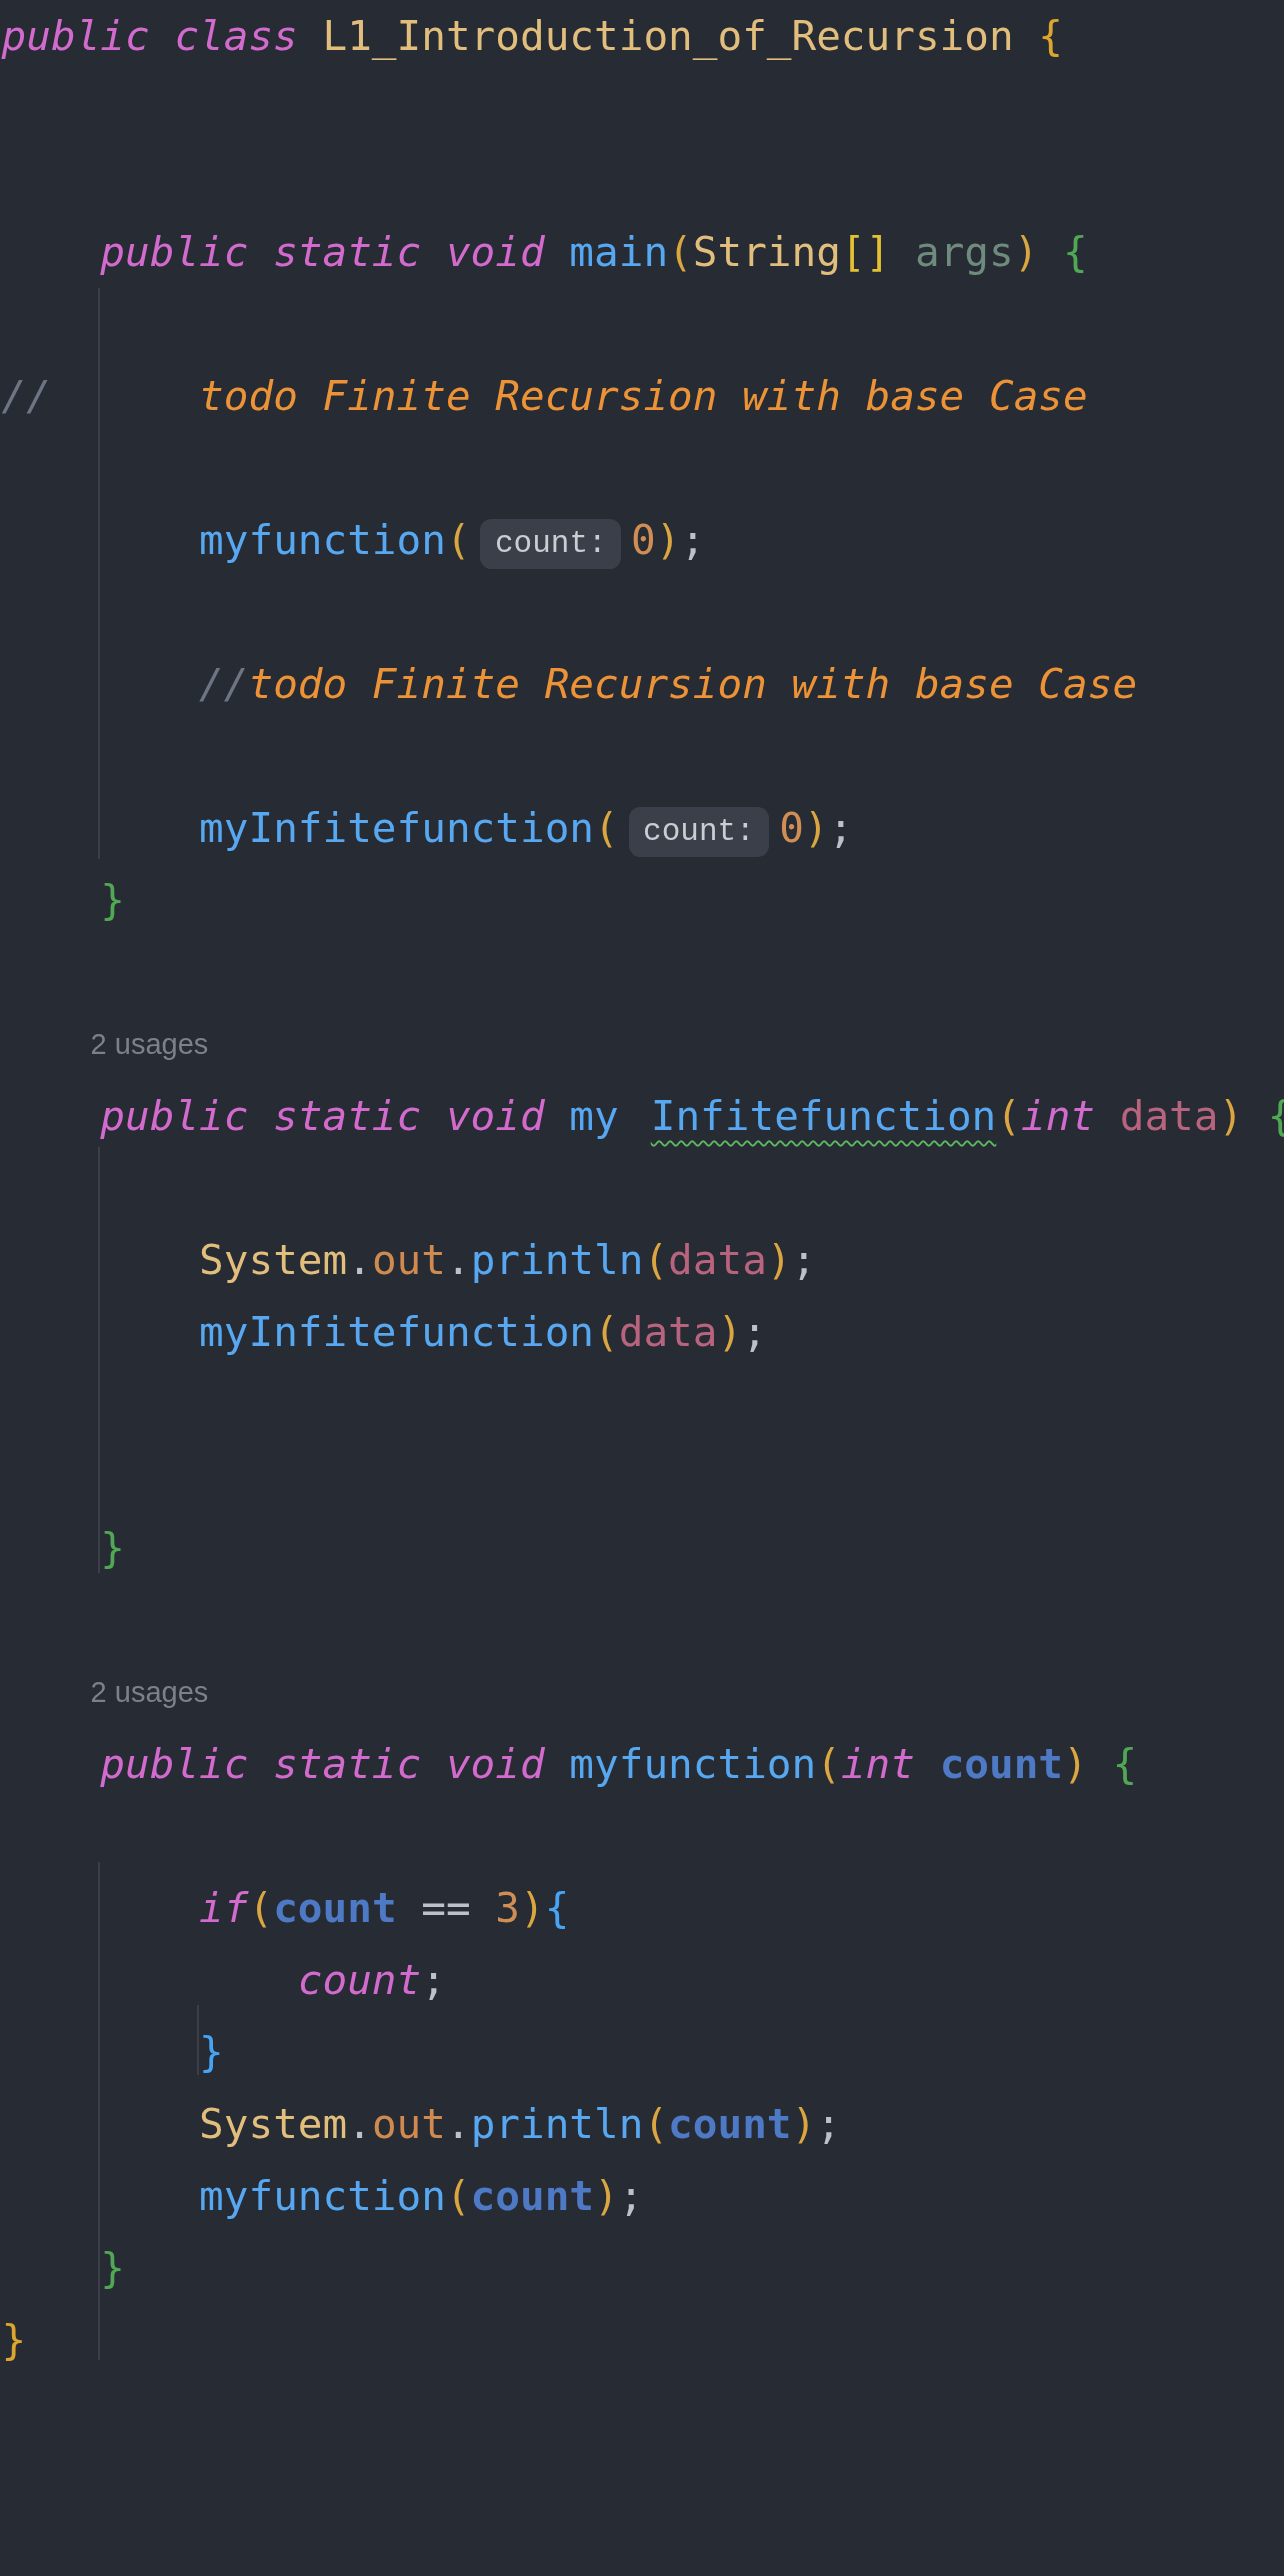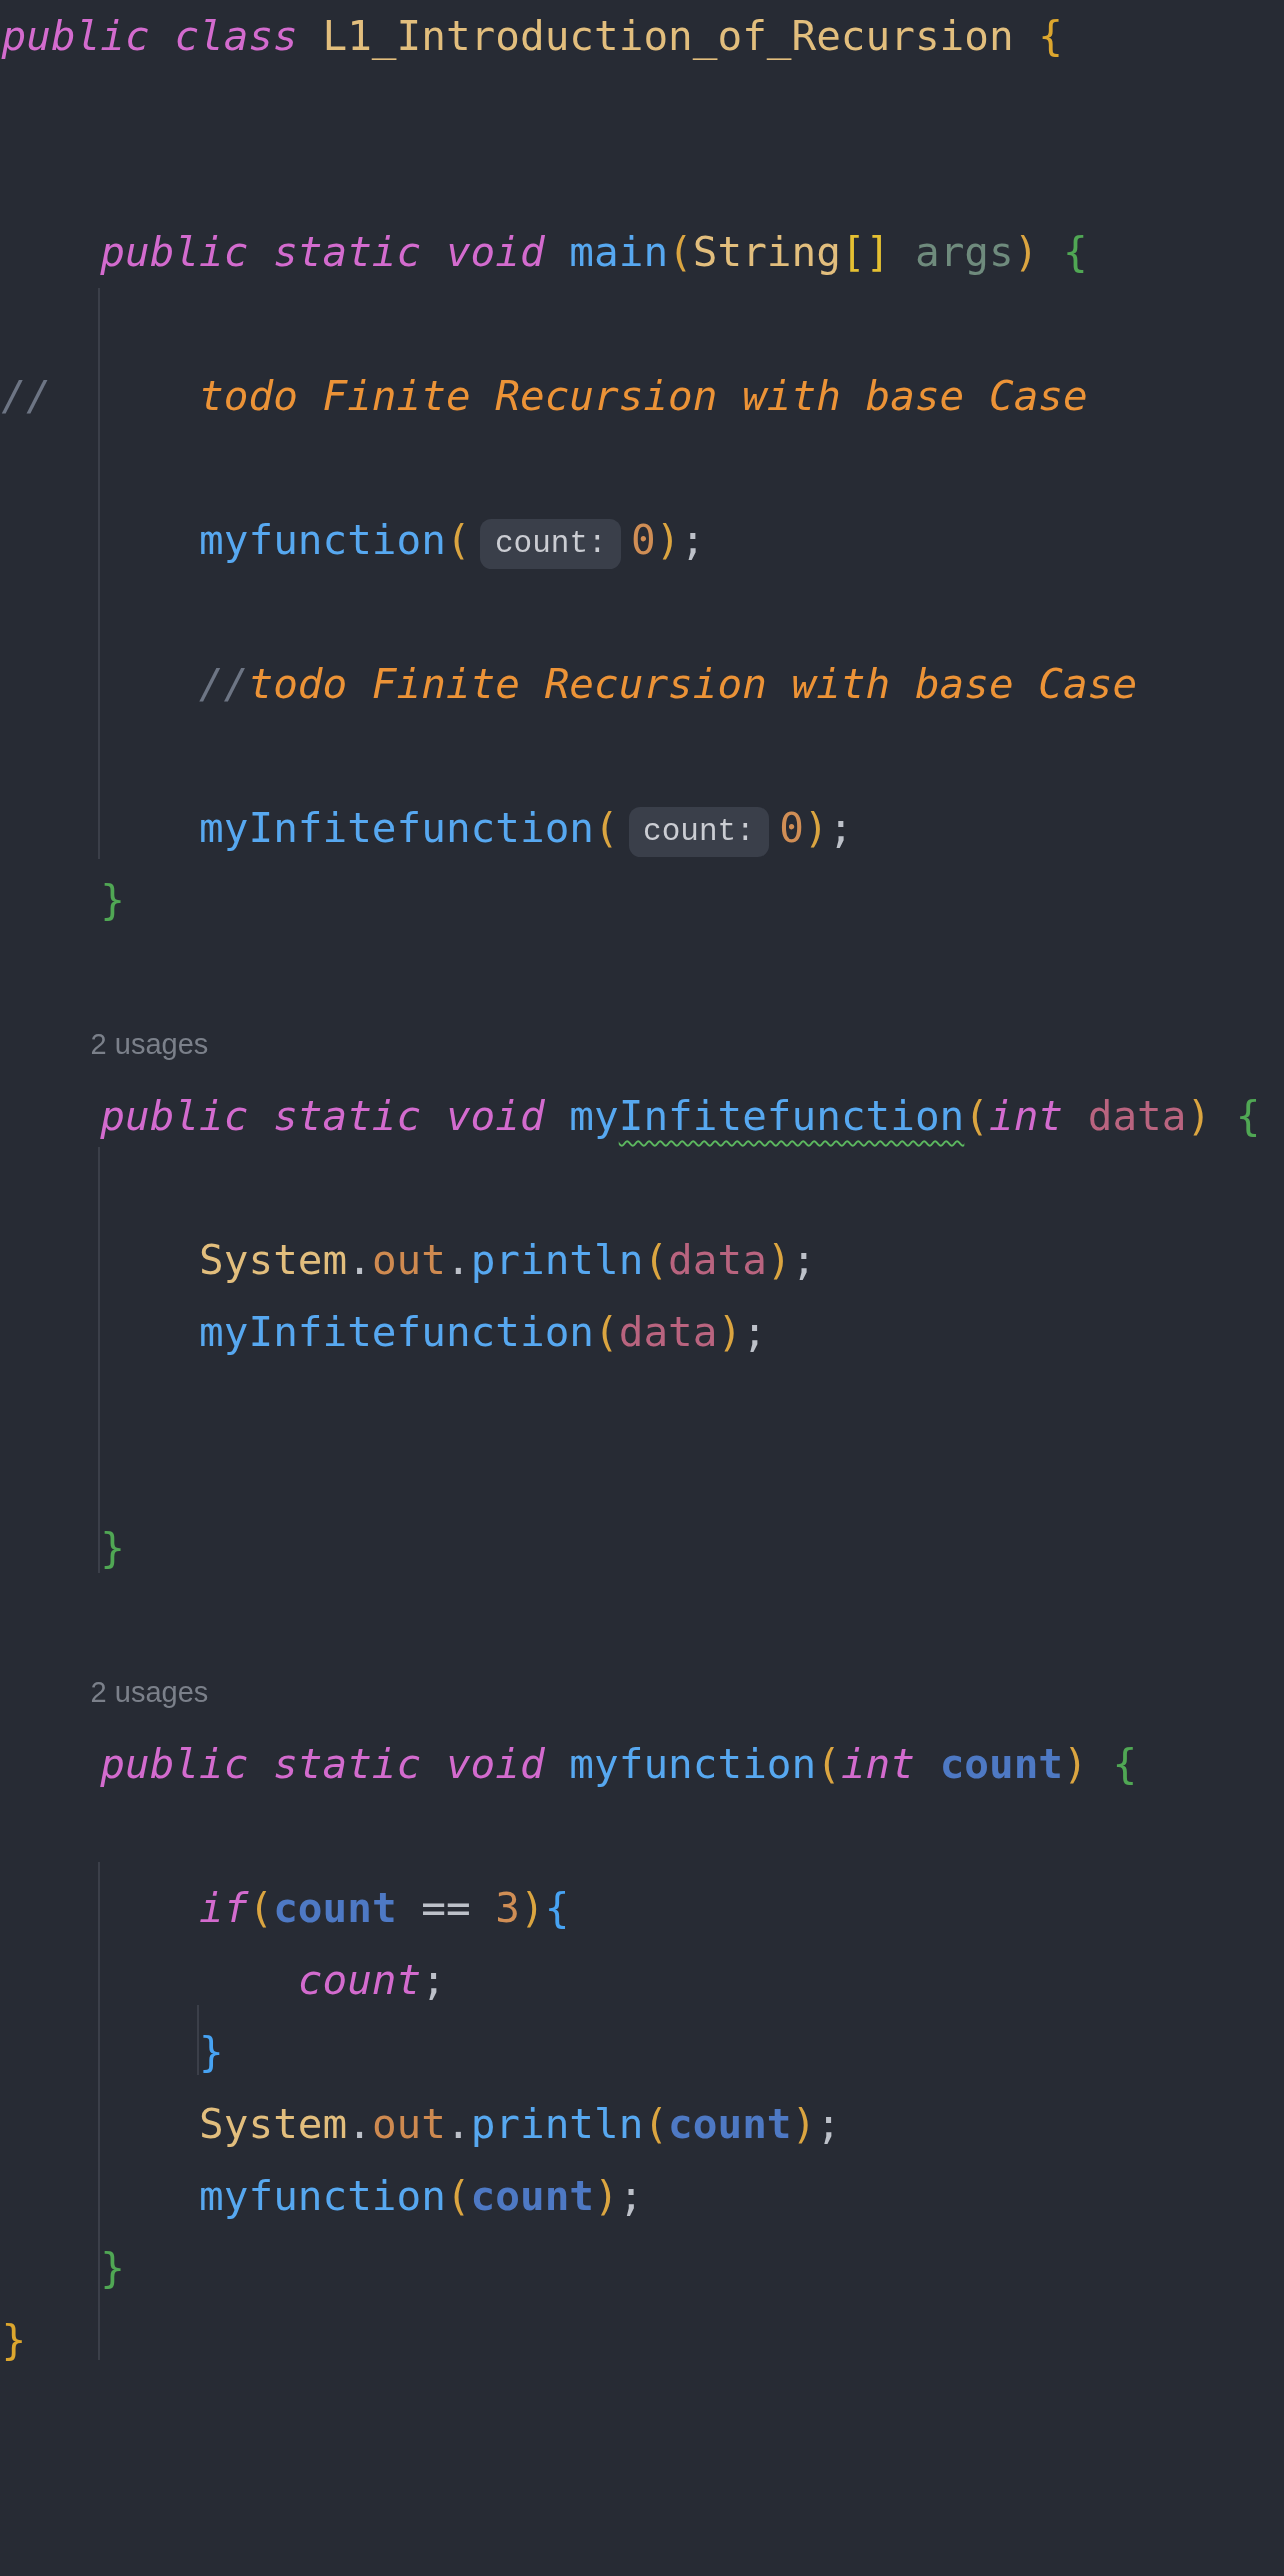--- a/index.html
+++ b/index.html
@@ -45,20 +45,21 @@
   .unused{color:var(--c-unused);}
   .field{color:var(--c-field);}
   .ws{color:var(--c-ws);}
   .squiggle{
     text-decoration-line:underline;
     text-decoration-style:wavy;
     text-decoration-color:var(--c-squiggle);
     text-decoration-thickness:2.4px;
     text-underline-offset:9.8px;
     text-decoration-skip-ink:none;
+    margin-left:32px;
   }
   .usages-line{
     font-family:"Liberation Sans","DejaVu Sans",sans-serif;
     font-size:29px;
     color:var(--c-usages);
     padding-left:89px;
   }
   .usages-line .tok{color:var(--c-usages);text-align:center;}
   .hint{
     display:inline-block;

